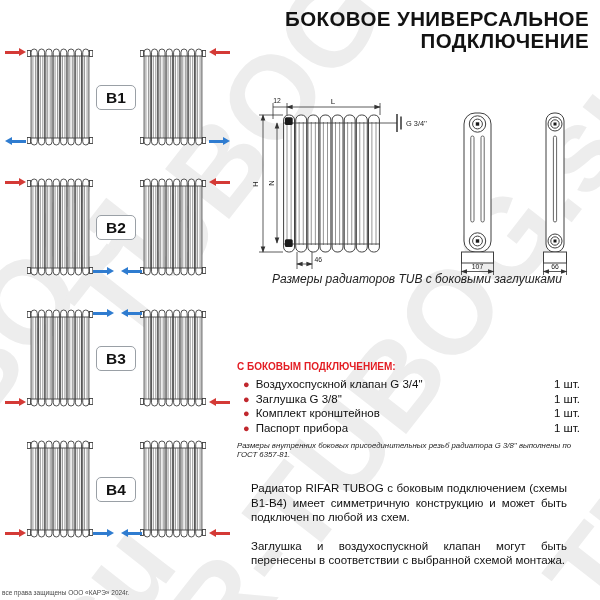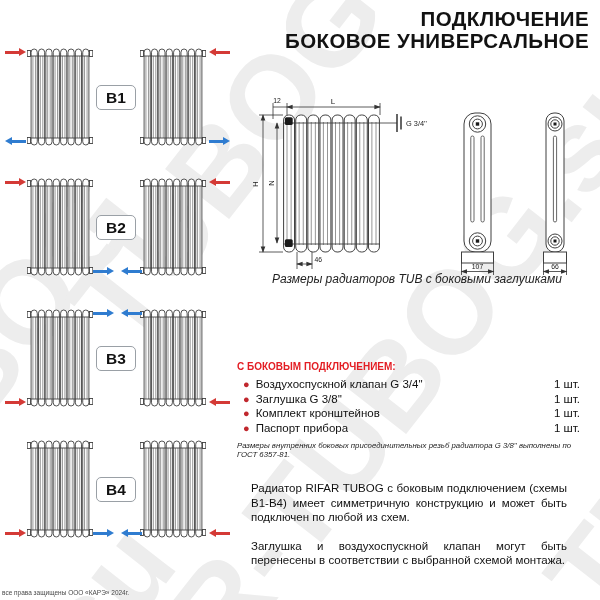--- a/index.html
+++ b/index.html
@@ -72,22 +72,22 @@
   <span style="left:-150px;top:470px;font-size:118px">TUBOG</span>
   <span style="left:30px;top:790px;font-size:118px">RIFAR-TUBOG.su</span>
   <span style="left:330px;top:850px;font-size:118px">RIFAR-TUBOG</span>
   <span style="left:-70px;top:760px;font-size:118px">OG.su</span>
   <span style="left:95px;top:265px;font-size:118px">TUBOG</span>
 </div>
 
 <div class="content">
 
   <div class="title">
+    <div>БОКОВОЕ УНИВЕРСАЛЬНОЕ</div>
     <div>ПОДКЛЮЧЕНИЕ</div>
-    <div>БОКОВОЕ УНИВЕРСАЛЬНОЕ</div>
   </div>
 
   <div class="row" style="top:47px">
     <div class="radiator rad-l">
         <svg viewBox="0 0 66 100">
           <g stroke="#3f3f3f" fill="#ffffff" stroke-width="0.9">
             <rect x="4.10" y="2" width="6.17" height="96" rx="3.2"></rect>
             <line x1="5.93" y1="9" x2="5.93" y2="91" stroke-width="0.55"></line>
             <line x1="8.44" y1="9" x2="8.44" y2="91" stroke-width="0.55"></line>
             <rect x="11.47" y="2" width="6.17" height="96" rx="3.2"></rect>

